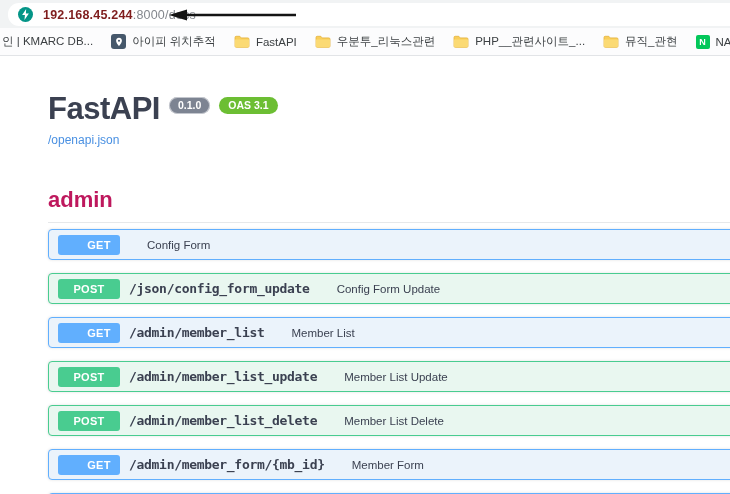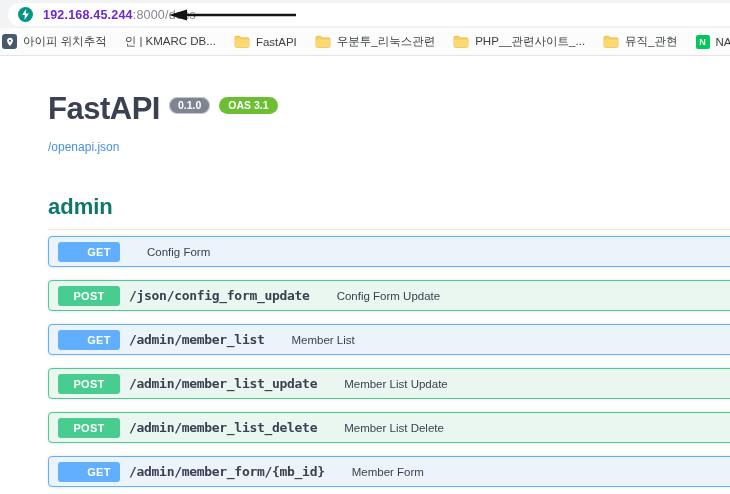--- a/index.html
+++ b/index.html
@@ -8,21 +8,21 @@
 
   
   .chrome { position:relative; width:100%; height:56px; background:#f1f3f4;
             border-bottom:1px solid #e2e4e7; }
   .addr-strip { position:absolute; top:0; left:0; right:0; height:28px; background:#f1f3f4; }
   .addr-bar { position:absolute; top:3px; left:8px; right:-14px; height:23px;
               background:#fff; border-radius:11px; display:flex; align-items:center;
               padding-left:10px; }
   .favicon { width:15px; height:15px; margin-right:10px; flex:0 0 auto; }
   .url { font-size:12.5px; letter-spacing:.2px; white-space:nowrap; }
-  .url .host { color:#6d28d9; font-weight:600; }
+  .url .host { color:#7f1d1d; font-weight:600; }
   .url .rest { color:#83878d; font-weight:400; }
 
   .bookmarks { position:absolute; top:28px; left:0; right:0; height:27px;
                background:#fcfcfd; display:flex; align-items:center; padding-left:2px; }
   .bm { display:flex; align-items:center; gap:6px; padding:0 9px; height:22px;
         font-size:11.5px; color:#3c4043; white-space:nowrap; cursor:pointer; }
   .bm:first-child { padding-left:0; }
   .bm .ic { flex:0 0 auto; display:flex; align-items:center; justify-content:center; }
   .folder-svg { width:16px; height:13px; }
   .pin-box { width:15px; height:15px; border-radius:3px; background:#46586b;
@@ -39,24 +39,24 @@
   
   .content { padding:38px 0 0 48px; background:#fff; }
   .title-row { display:flex; align-items:flex-start; gap:9px; }
   .api-title { font-size:31px; font-weight:700; color:#3b4151; line-height:30px;
                letter-spacing:-0.5px; }
   .badge { display:inline-block; font-size:10.5px; font-weight:700; color:#fff;
            padding:2.5px 9px; border-radius:11px; margin-top:3px; line-height:1.1; }
   .badge.version { background:var(--version-badge-bg,#7d8492);
                    box-shadow:inset 0 0 0 1px rgba(255,255,255,.55); }
   .badge.oas { background:var(--oas-badge-bg,#6ac13d); }
-  .spec-link { display:inline-block; margin-top:16px; font-size:12px;
+  .spec-link { display:inline-block; margin-top:9px; font-size:12px;
                color:var(--link,#4990e2); text-decoration:none; }
 
-  .section-title { margin-top:39px; font-size:22px; font-weight:700; color:#0f766e; }
+  .section-title { margin-top:39px; font-size:22px; font-weight:700; color:#be185d; }
   .section-divider { height:1px; background:#e6e8ea; margin-top:9px; margin-right:-1px; }
 
   .endpoints { margin-top:6px; }
   .op-row { display:flex; align-items:center; height:31px; margin-bottom:13px;
             border-radius:4px; border:1px solid; padding-left:9px;
             width:calc(100% + 10px); cursor:pointer;
             box-shadow:0 0 3px rgba(0,0,0,.12); }
   .op-row.get  { background:var(--get-bg,#ebf3fb);  border-color:var(--get,#61affe); }
   .op-row.post { background:var(--post-bg,#e9f7f0); border-color:var(--post,#49cc90); }
   .method { width:62px; height:20px; border-radius:3px; color:#fff; font-size:11px;
@@ -82,33 +82,33 @@
         <path d="M8.7 2.2 L4.4 8.6 H7.4 L6.9 13.8 L11.6 7 H8.4 Z" fill="#ffffff"></path>
       </svg>
     </span>
     <span class="url">
       <span class="host">192.168.45.244</span><span class="rest">:8000/docs</span>
     </span>
   </div>
 
   <div class="bookmarks" id="bookmarks">
       <div class="bm">
+        <span>인 | KMARC DB...</span>
+      </div>
+      <div class="bm">
         <span class="ic">
           <span class="pin-box">
             <svg viewBox="0 0 24 24">
               <path fill="#fff" d="M12 2C8.1 2 5 5.1 5 9c0 5.2 7 13 7 13s7-7.8 7-13c0-3.9-3.1-7-7-7zm0 9.5A2.5 2.5 0 1 1 12 6.5a2.5 2.5 0 0 1 0 5z"></path>
             </svg>
           </span>
         </span>
         <span>아이피 위치추적</span>
       </div>
       <div class="bm">
-        <span>인 | KMARC DB...</span>
-      </div>
-      <div class="bm">
         <span class="ic">
           <svg class="folder-svg" viewBox="0 0 16 13">
             <path d="M1 2.5 a1.2 1.2 0 0 1 1.2 -1.2 h3.6 l1.4 1.6 h6.6 a1.2 1.2 0 0 1 1.2 1.2 v7 a1.2 1.2 0 0 1 -1.2 1.2 h-11.6 a1.2 1.2 0 0 1 -1.2 -1.2 z" fill="#f9ce5a" stroke="#e4b23c" stroke-width="0.8"></path>
             <path d="M1 4.6 h14 v6.5 a1.2 1.2 0 0 1 -1.2 1.2 h-11.6 a1.2 1.2 0 0 1 -1.2 -1.2 z" fill="#fbda74"></path>
           </svg>
         </span>
         <span>FastAPI</span>
       </div>
       <div class="bm">
         <span class="ic">

